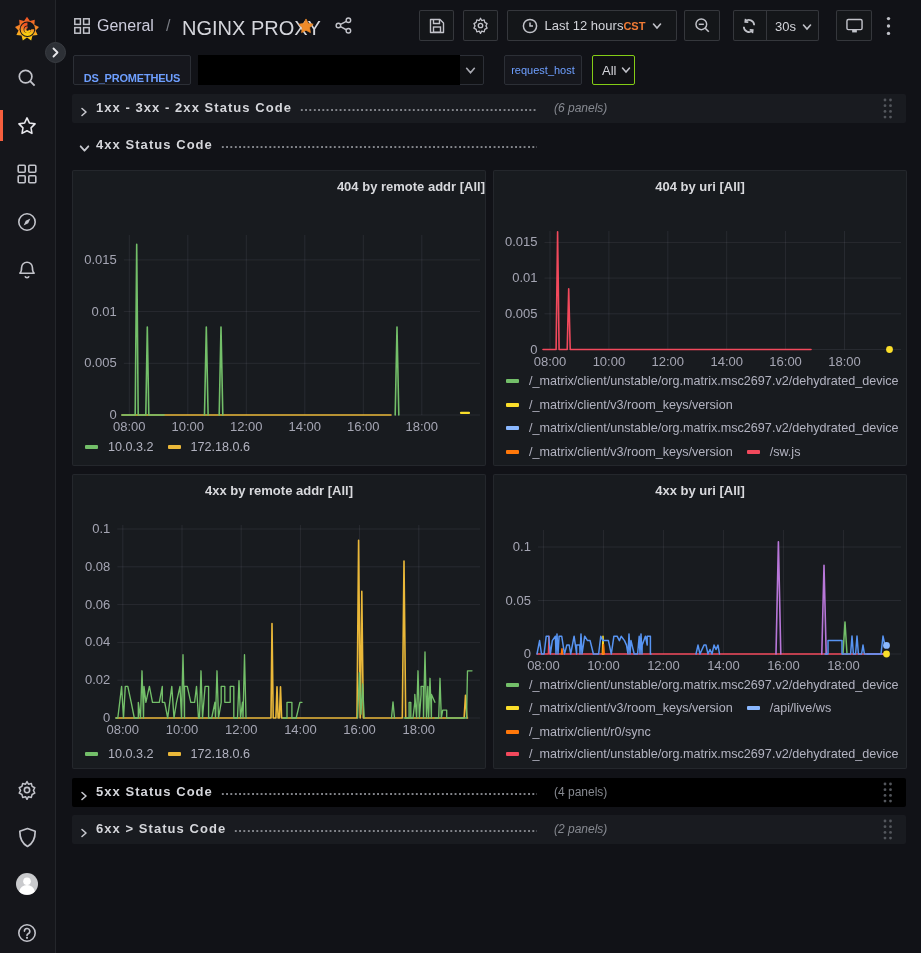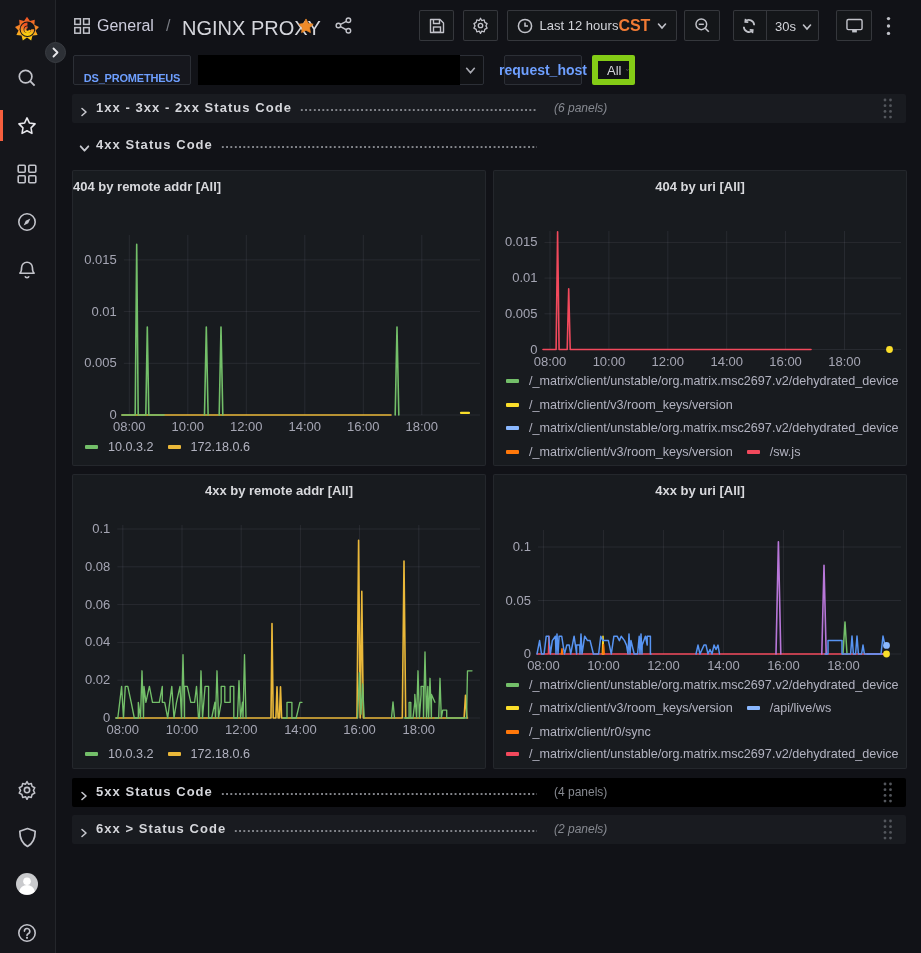--- a/index.html
+++ b/index.html
@@ -119,21 +119,21 @@
       <path d="M12 1.8 l1.7 3.2 3.5-.9 .9 3.5 3.2 1.7 -1.6 3.2 1.6 3.2 -3.2 1.7 -.9 3.5 -3.5-.9 -1.7 3.2 -1.7-3.2 -3.5.9 -.9-3.5 -3.2-1.7 1.6-3.2 -1.6-3.2 3.2-1.7 .9-3.5 3.5.9 Z" class="ic" style="stroke-width:1.8" stroke-linejoin="round"></path>
     </svg>
   </div>
 
   <div class="btn" style="left:507px;width:170px">
     <svg width="16" height="16" viewBox="0 0 16 16" style="margin-right:7px">
       <circle cx="8" cy="8" r="6.6" class="ic" style="stroke-width:1.5"></circle>
       <path d="M8 4.4 V8 H11" class="ic" style="stroke-width:1.5"></path>
     </svg>
     <span style="font-size:13px;color:#D3D4DA">Last 12 hours</span>
-    <span style="font-size:16px;font-weight:700;color:#F27B35;margin-left:0">CST</span>
+    <span style="font-size:11px;font-weight:700;color:#F27B35;margin-left:0">CST</span>
     <svg width="10" height="10" viewBox="0 0 10 10" style="margin-left:7px">
         <path d="M1.5 3 L5 7 L8.5 3" fill="none" stroke="#C2C3CA" stroke-width="1.6" stroke-linecap="round"></path>
       </svg>
   </div>
 
   <div class="btn" style="left:684px;width:36px">
     <svg width="17" height="17" viewBox="0 0 20 20">
       <circle cx="8.6" cy="8.6" r="6.3" class="ic" style="stroke-width:1.7"></circle>
       <line x1="13.2" y1="13.2" x2="17.4" y2="17.4" class="ic" style="stroke-width:1.9"></line>
       <line x1="5.6" y1="8.6" x2="11.6" y2="8.6" class="ic" style="stroke-width:1.7"></line>
@@ -168,23 +168,23 @@
 
   <div class="abs" style="left:73px;top:55px;width:118px;height:30px;background:#16171D;border:1px solid #2C2F36;border-radius:2px;display:flex;align-items:flex-end;justify-content:center">
     <span style="font-size:11px;font-weight:700;color:#6E9FFF;letter-spacing:-0.2px">DS_PROMETHEUS</span>
   </div>
   <div class="abs" style="left:198px;top:55px;width:286px;height:30px;background:#101114;border:1px solid #2C2F36;border-radius:2px"></div>
   <div class="abs" style="left:198px;top:55px;width:262px;height:30px;background:#000000"></div>
   <svg class="abs" style="left:465px;top:65px" width="11" height="11" viewBox="0 0 10 10">
       <path d="M1.5 3 L5 7 L8.5 3" fill="none" stroke="#A9AAB2" stroke-width="1.5" stroke-linecap="round"></path>
     </svg>
   <div class="abs" style="left:504px;top:55px;width:78px;height:30px;background:#16171D;border:1px solid #2C2F36;border-radius:2px;display:flex;align-items:center;justify-content:center">
-    <span style="font-size:14px;font-weight:700;color:#6E9FFF">request_host</span>
-  </div>
-  <div class="abs" style="left:592px;top:55px;width:43px;height:30px;background:#101114;border:6px solid #84cc16;border-radius:2px;display:flex;align-items:center">
+    <span style="font-size:11px;font-weight:400;color:#6E9FFF">request_host</span>
+  </div>
+  <div class="abs" style="left:592px;top:55px;width:43px;height:30px;background:#101114;border:1px solid #84cc16;border-radius:2px;display:flex;align-items:center">
     <span style="font-size:13px;color:#D3D4DA;margin-left:9px">All</span>
     <svg width="10" height="10" viewBox="0 0 10 10" style="margin-left:5px">
         <path d="M1.5 3 L5 7 L8.5 3" fill="none" stroke="#C2C3CA" stroke-width="1.5" stroke-linecap="round"></path>
       </svg>
   </div>
 
 <div style="position:absolute;left:72px;top:94px;width:834px;height:29px;background:#191B20;border-radius:2px;box-sizing:border-box">
       <div style="position:absolute;left:7px;top:9px"><svg width="10" height="10" viewBox="0 0 10 10" style="margin-right:7px">
           <path d="M3 1.5 L7 5 L3 8.5" fill="none" stroke="#C7C8CE" stroke-width="1.6" stroke-linecap="round" stroke-linejoin="round"></path>
         </svg></div>
@@ -240,21 +240,21 @@
         <circle cx="2.0" cy="7.7" r="1.4" fill="#53565C"></circle>
         <circle cx="7.5" cy="7.7" r="1.4" fill="#53565C"></circle>
         <circle cx="2.0" cy="13.4" r="1.4" fill="#53565C"></circle>
         <circle cx="7.5" cy="13.4" r="1.4" fill="#53565C"></circle>
         <circle cx="2.0" cy="19.1" r="1.4" fill="#53565C"></circle>
         <circle cx="7.5" cy="19.1" r="1.4" fill="#53565C"></circle>
       </svg>
     </div>
 
 <div style="position:absolute;left:72px;top:170px;width:414px;height:296px;background:#181B1F;border:1px solid rgba(204,204,220,0.07);border-radius:2px;overflow:hidden">
-      <div style="position:absolute;left:0;right:0;top:8px;text-align:left;font-size:13px;font-weight:700;color:#D8D9DD">404 by remote addr [All]</div>
+      <div style="position:absolute;left:0;right:0;top:8px;text-align:right;font-size:13px;font-weight:700;color:#D8D9DD">404 by remote addr [All]</div>
       <svg width="413" height="296" viewBox="0 0 413 296" style="position:absolute;left:0;top:0">
         <line x1="50.8" y1="244.0" x2="407" y2="244.0" stroke="rgba(204,204,220,0.09)" stroke-width="1"></line>
         <text x="43.8" y="248.0" fill="rgba(204,204,220,0.78)" font-size="13" text-anchor="end">0</text>
         <line x1="50.8" y1="192.3" x2="407" y2="192.3" stroke="rgba(204,204,220,0.09)" stroke-width="1"></line>
         <text x="43.8" y="196.3" fill="rgba(204,204,220,0.78)" font-size="13" text-anchor="end">0.005</text>
         <line x1="50.8" y1="140.6" x2="407" y2="140.6" stroke="rgba(204,204,220,0.09)" stroke-width="1"></line>
         <text x="43.8" y="144.6" fill="rgba(204,204,220,0.78)" font-size="13" text-anchor="end">0.01</text>
         <line x1="50.8" y1="88.9" x2="407" y2="88.9" stroke="rgba(204,204,220,0.09)" stroke-width="1"></line>
         <text x="43.8" y="92.9" fill="rgba(204,204,220,0.78)" font-size="13" text-anchor="end">0.015</text>
         <line x1="56.3" y1="64" x2="56.3" y2="244.0" stroke="rgba(204,204,220,0.09)" stroke-width="1"></line>

